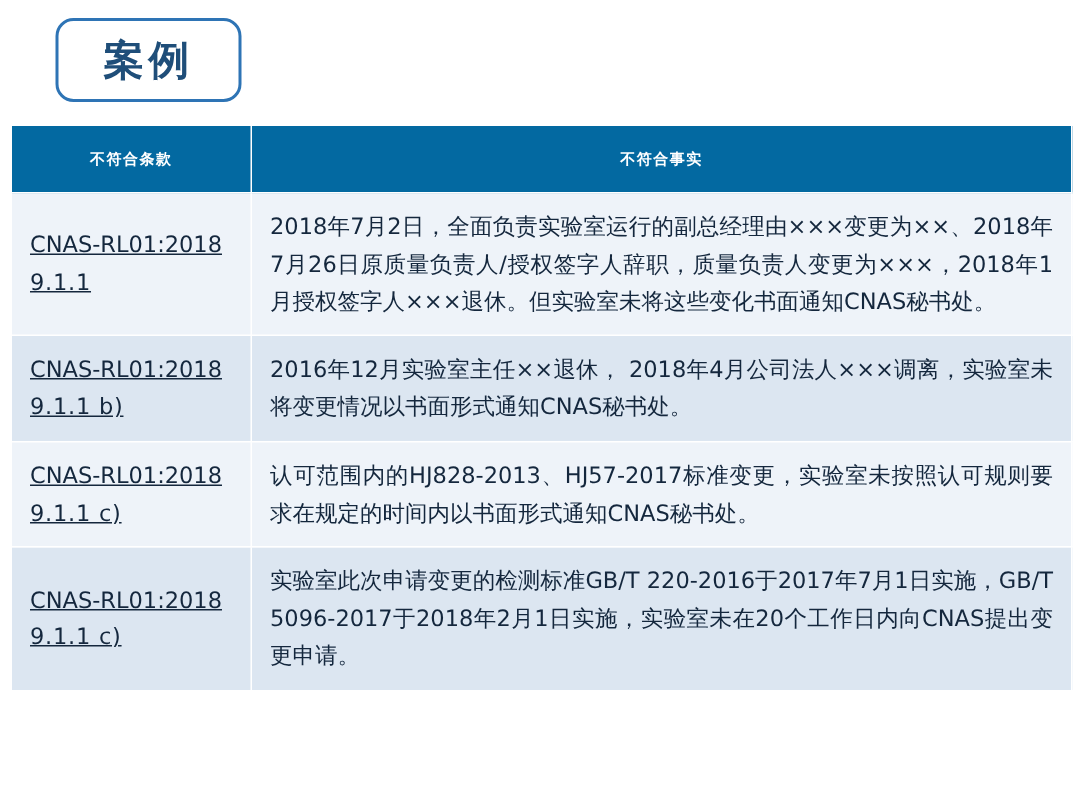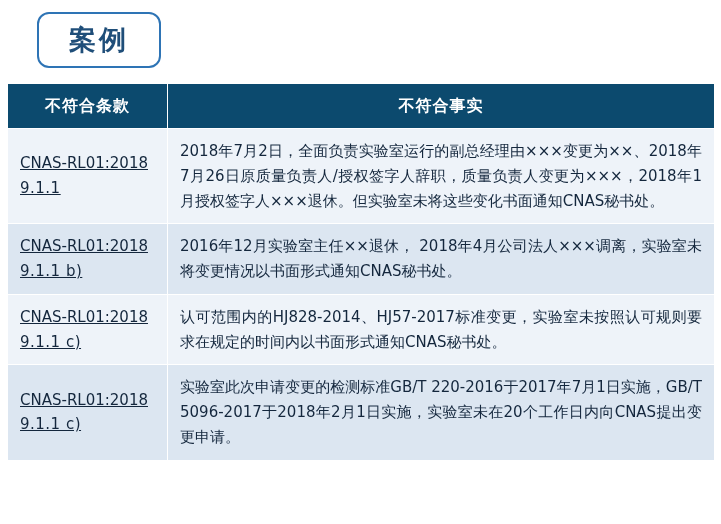--- a/index.html
+++ b/index.html
@@ -42,23 +42,23 @@
   table.case-table {
     position: absolute;
     left: 7px;
     top: 83px;
     width: 707px;
     border-collapse: collapse;
     table-layout: fixed;
     font-family: "DejaVu Sans", sans-serif;
   }
   table.case-table th {
-    background: #0c4a6e;
+    background: #0369a1;
     color: #ffffff;
-    font-size: 16px;
+    font-size: 10px;
     font-weight: bold;
     height: 42px;
     border: 1px solid #ffffff;
     text-align: center;
     vertical-align: middle;
     letter-spacing: 1px;
   }
   table.case-table td {
     border: 1px solid #ffffff;
     vertical-align: middle;
@@ -120,21 +120,21 @@
           <div>CNAS-RL01:2018</div>
           <div class="clause-line2">9.1.1 b)</div>
         </td>
         <td class="fact">2016年12月实验室主任××退休， 2018年4月公司法人×××调离，实验室未将变更情况以书面形式通知CNAS秘书处。</td>
       </tr>
       <tr class="row-odd">
         <td class="clause">
           <div>CNAS-RL01:2018</div>
           <div class="clause-line2">9.1.1 c)</div>
         </td>
-        <td class="fact">认可范围内的HJ828-2014、HJ57-2017标准变更，实验室未按照认可规则要求在规定的时间内以书面形式通知CNAS秘书处。</td>
+        <td class="fact">认可范围内的HJ828-2013、HJ57-2017标准变更，实验室未按照认可规则要求在规定的时间内以书面形式通知CNAS秘书处。</td>
       </tr>
       <tr class="row-even">
         <td class="clause">
           <div>CNAS-RL01:2018</div>
           <div class="clause-line2">9.1.1 c)</div>
         </td>
         <td class="fact">实验室此次申请变更的检测标准GB/T 220-2016于2017年7月1日实施，GB/T 5096-2017于2018年2月1日实施，实验室未在20个工作日内向CNAS提出变更申请。</td>
       </tr>
     </tbody>
   </table>

